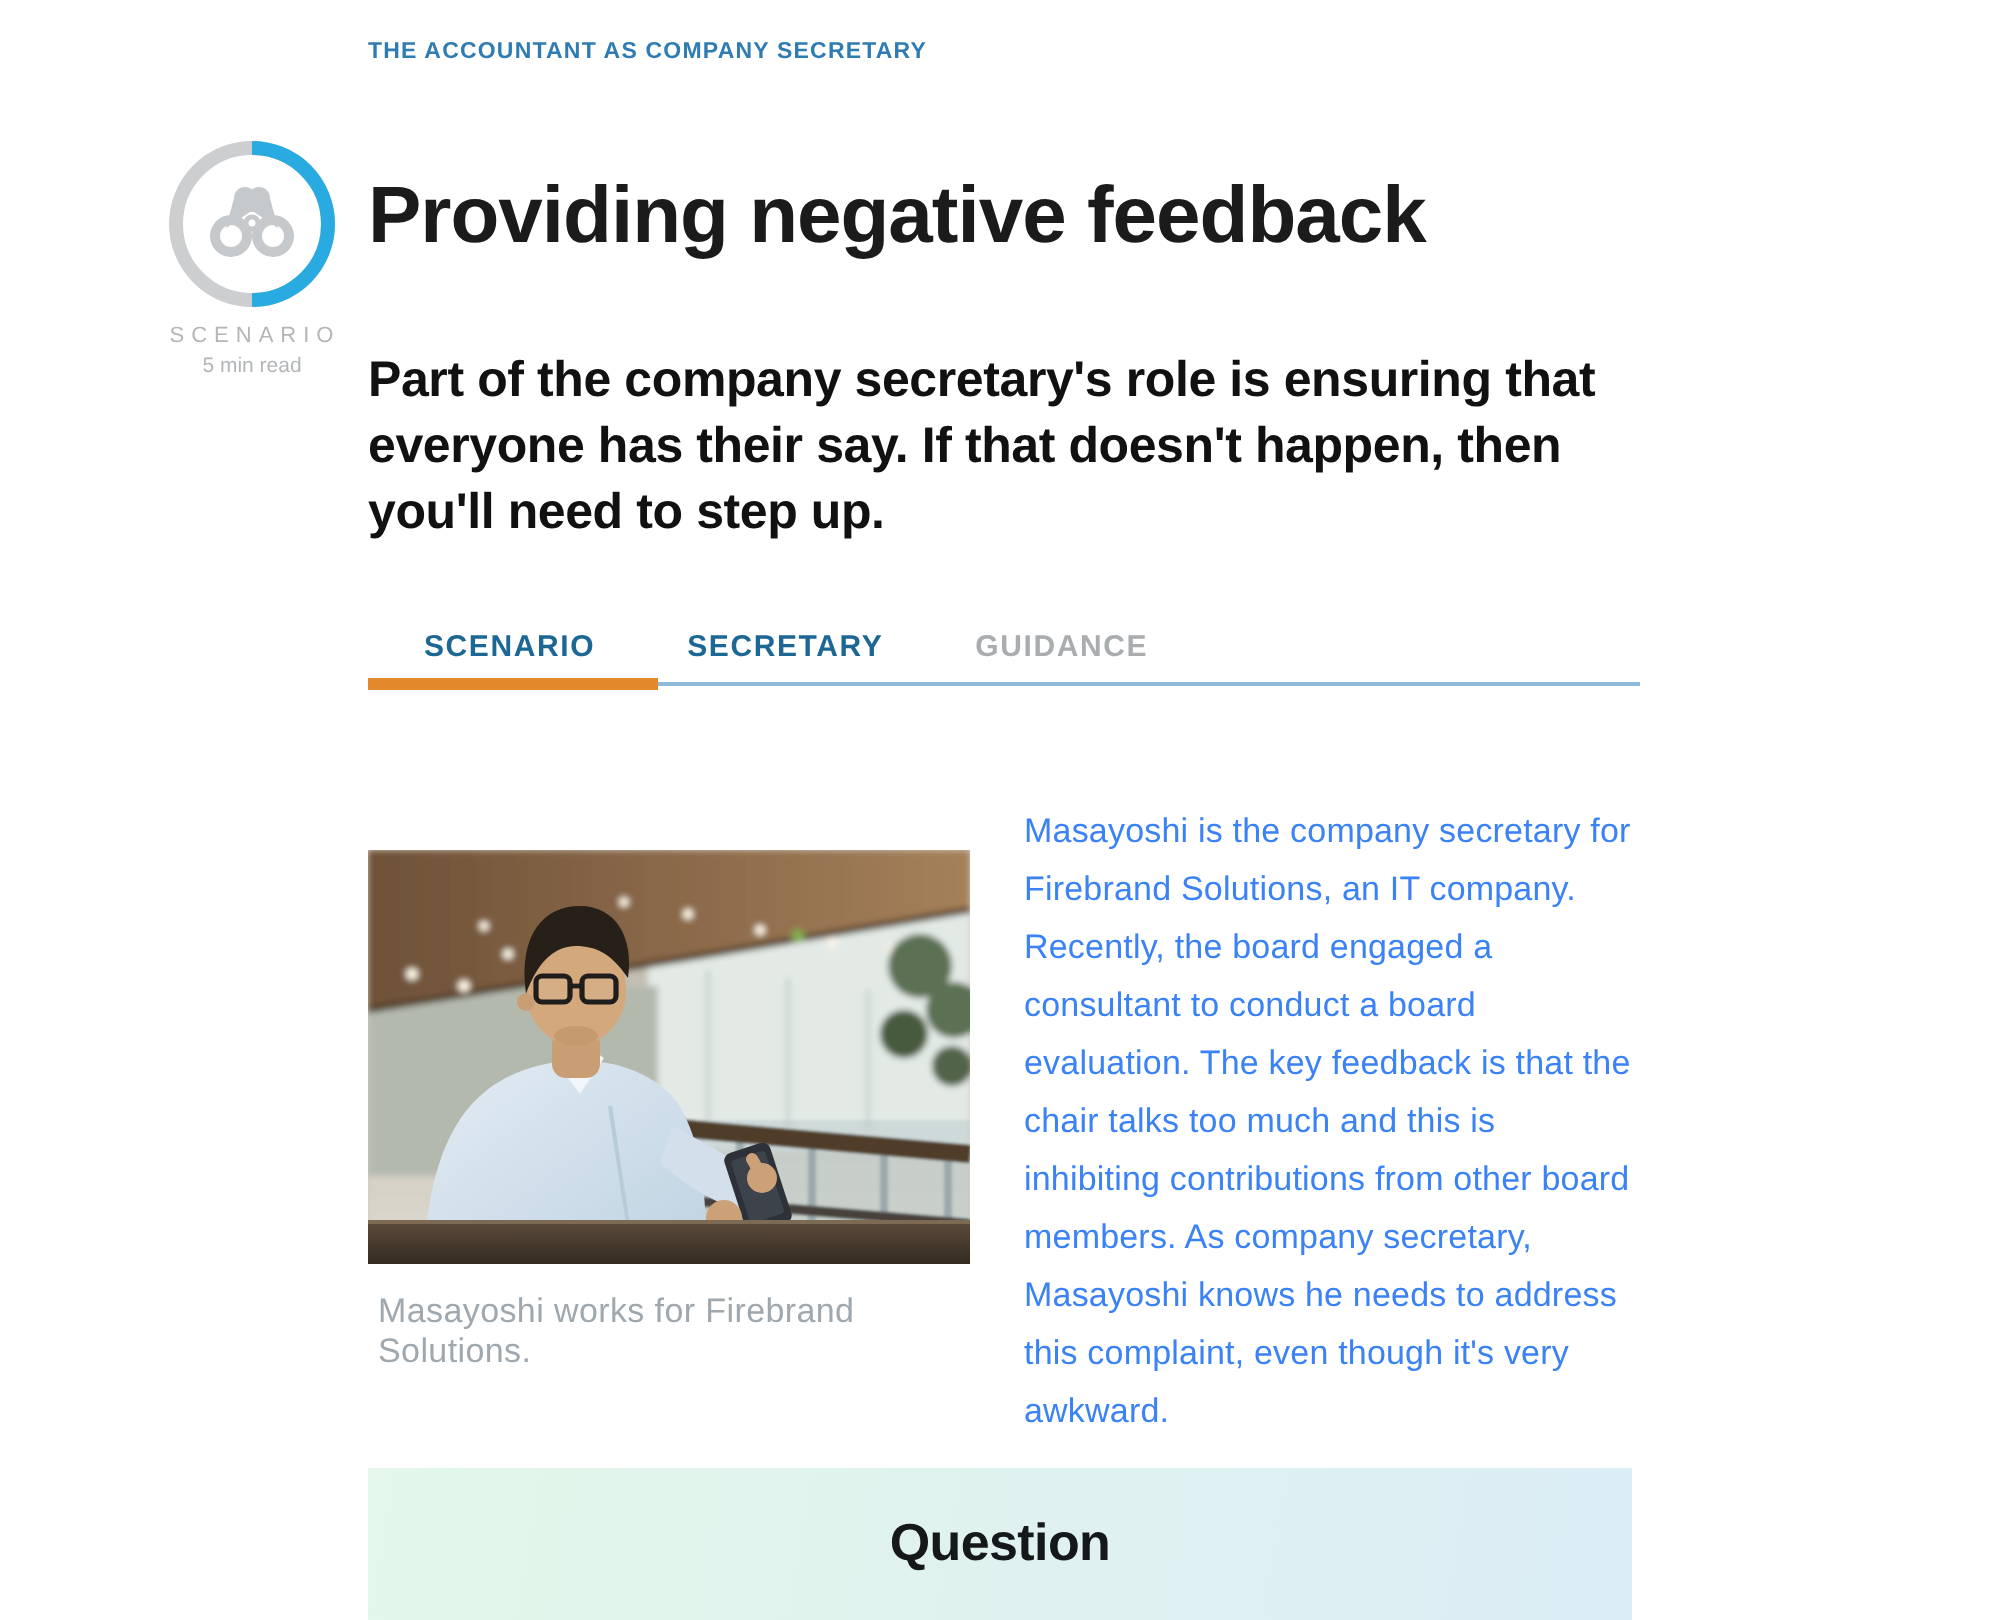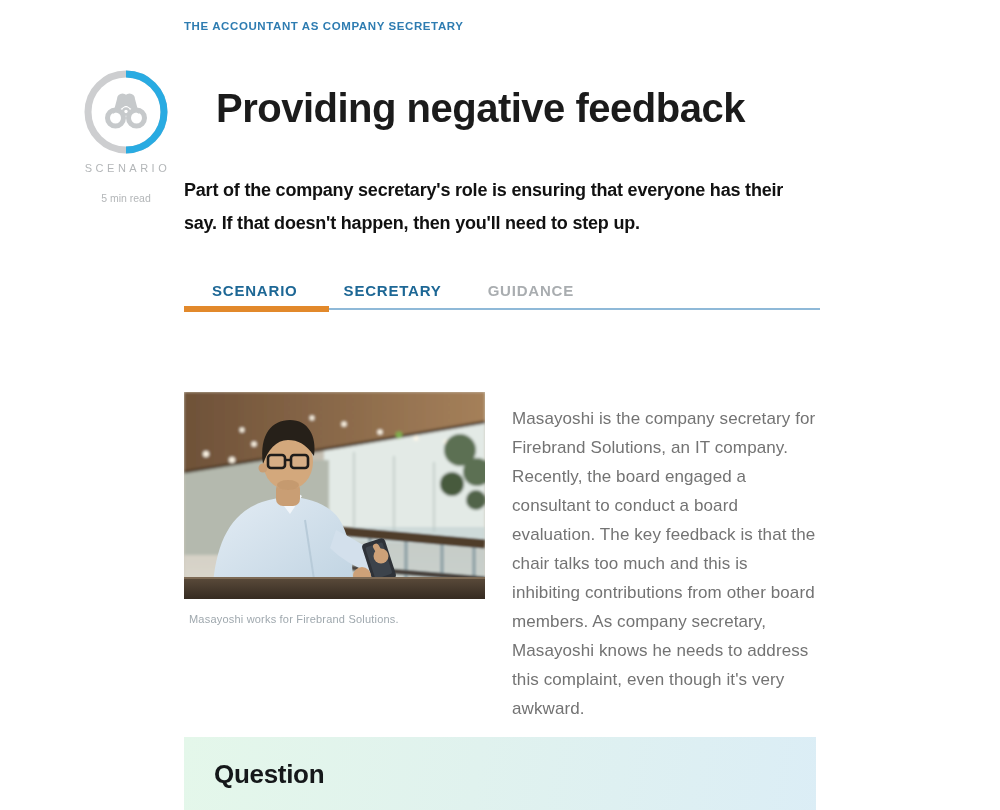--- a/index.html
+++ b/index.html
@@ -37,43 +37,42 @@
   }
   .badge .ring-wrap { width: 84px; height: 84px; margin: 0 auto; }
   .badge .type-label {
     margin-top: 8px;
     font-size: 11px;
     letter-spacing: 3.5px;
     color: #b3b6b8;
     padding-left: 3px; 
   }
   .badge .read-time {
-    margin-top: 18px;
+    margin-top: 3px;
     font-size: 10.5px;
     color: #b3b6b8;
   }
 
   
   .main {
     position: absolute;
     left: 184px;
     top: 84px;
     width: 636px;
   }
   h1.title {
     font-size: 40px;
     line-height: 48px;
     font-weight: bold;
     color: #1b1b1b;
     letter-spacing: -0.5px;
-    margin-left: 32px;
   }
   .subtitle {
     margin-top: 42px;
-    font-size: 18px;
+    font-size: 25px;
     line-height: 33px;
     font-weight: bold;
     color: #111111;
     letter-spacing: -0.2px;
   }
 
   
   .tabbar {
     position: relative;
     margin-top: 42px;
@@ -116,42 +115,41 @@
     margin-top: 24px;
     width: 301px;
     height: 207px;
     overflow: hidden;
     background: #cfcabd;
   }
   .photo svg { display: block; }
   .caption {
     margin-top: 14px;
     margin-left: 5px;
-    font-size: 11px;
+    font-size: 17px;
     color: #9fa8ae;
     letter-spacing: 0.2px;
   }
   .body-col {
     width: 308px;
     font-size: 17px;
     line-height: 29px;
-    color: #737373;
+    color: #3b82f6;
     letter-spacing: 0.1px;
-    margin-top: 36px;
   }
 
   
   .question-panel {
     margin-top: 14px;
     width: 632px;
     height: 170px;
     background: linear-gradient(100deg, #e4f7ea 0%, #e0f2ee 45%, #dbedf6 100%);
     padding: 22px 30px 0 30px;
   }
-  .q-head { display: flex; align-items: center; }
+  .q-head { display: flex; align-items: center; flex-direction: column; }
   .q-title {
     font-size: 26px;
     font-weight: bold;
     color: #15181a;
     letter-spacing: -0.3px;
   }
   .q-hint {
     margin-left: 15px;
     font-size: 14px;
     color: #8a949b;

